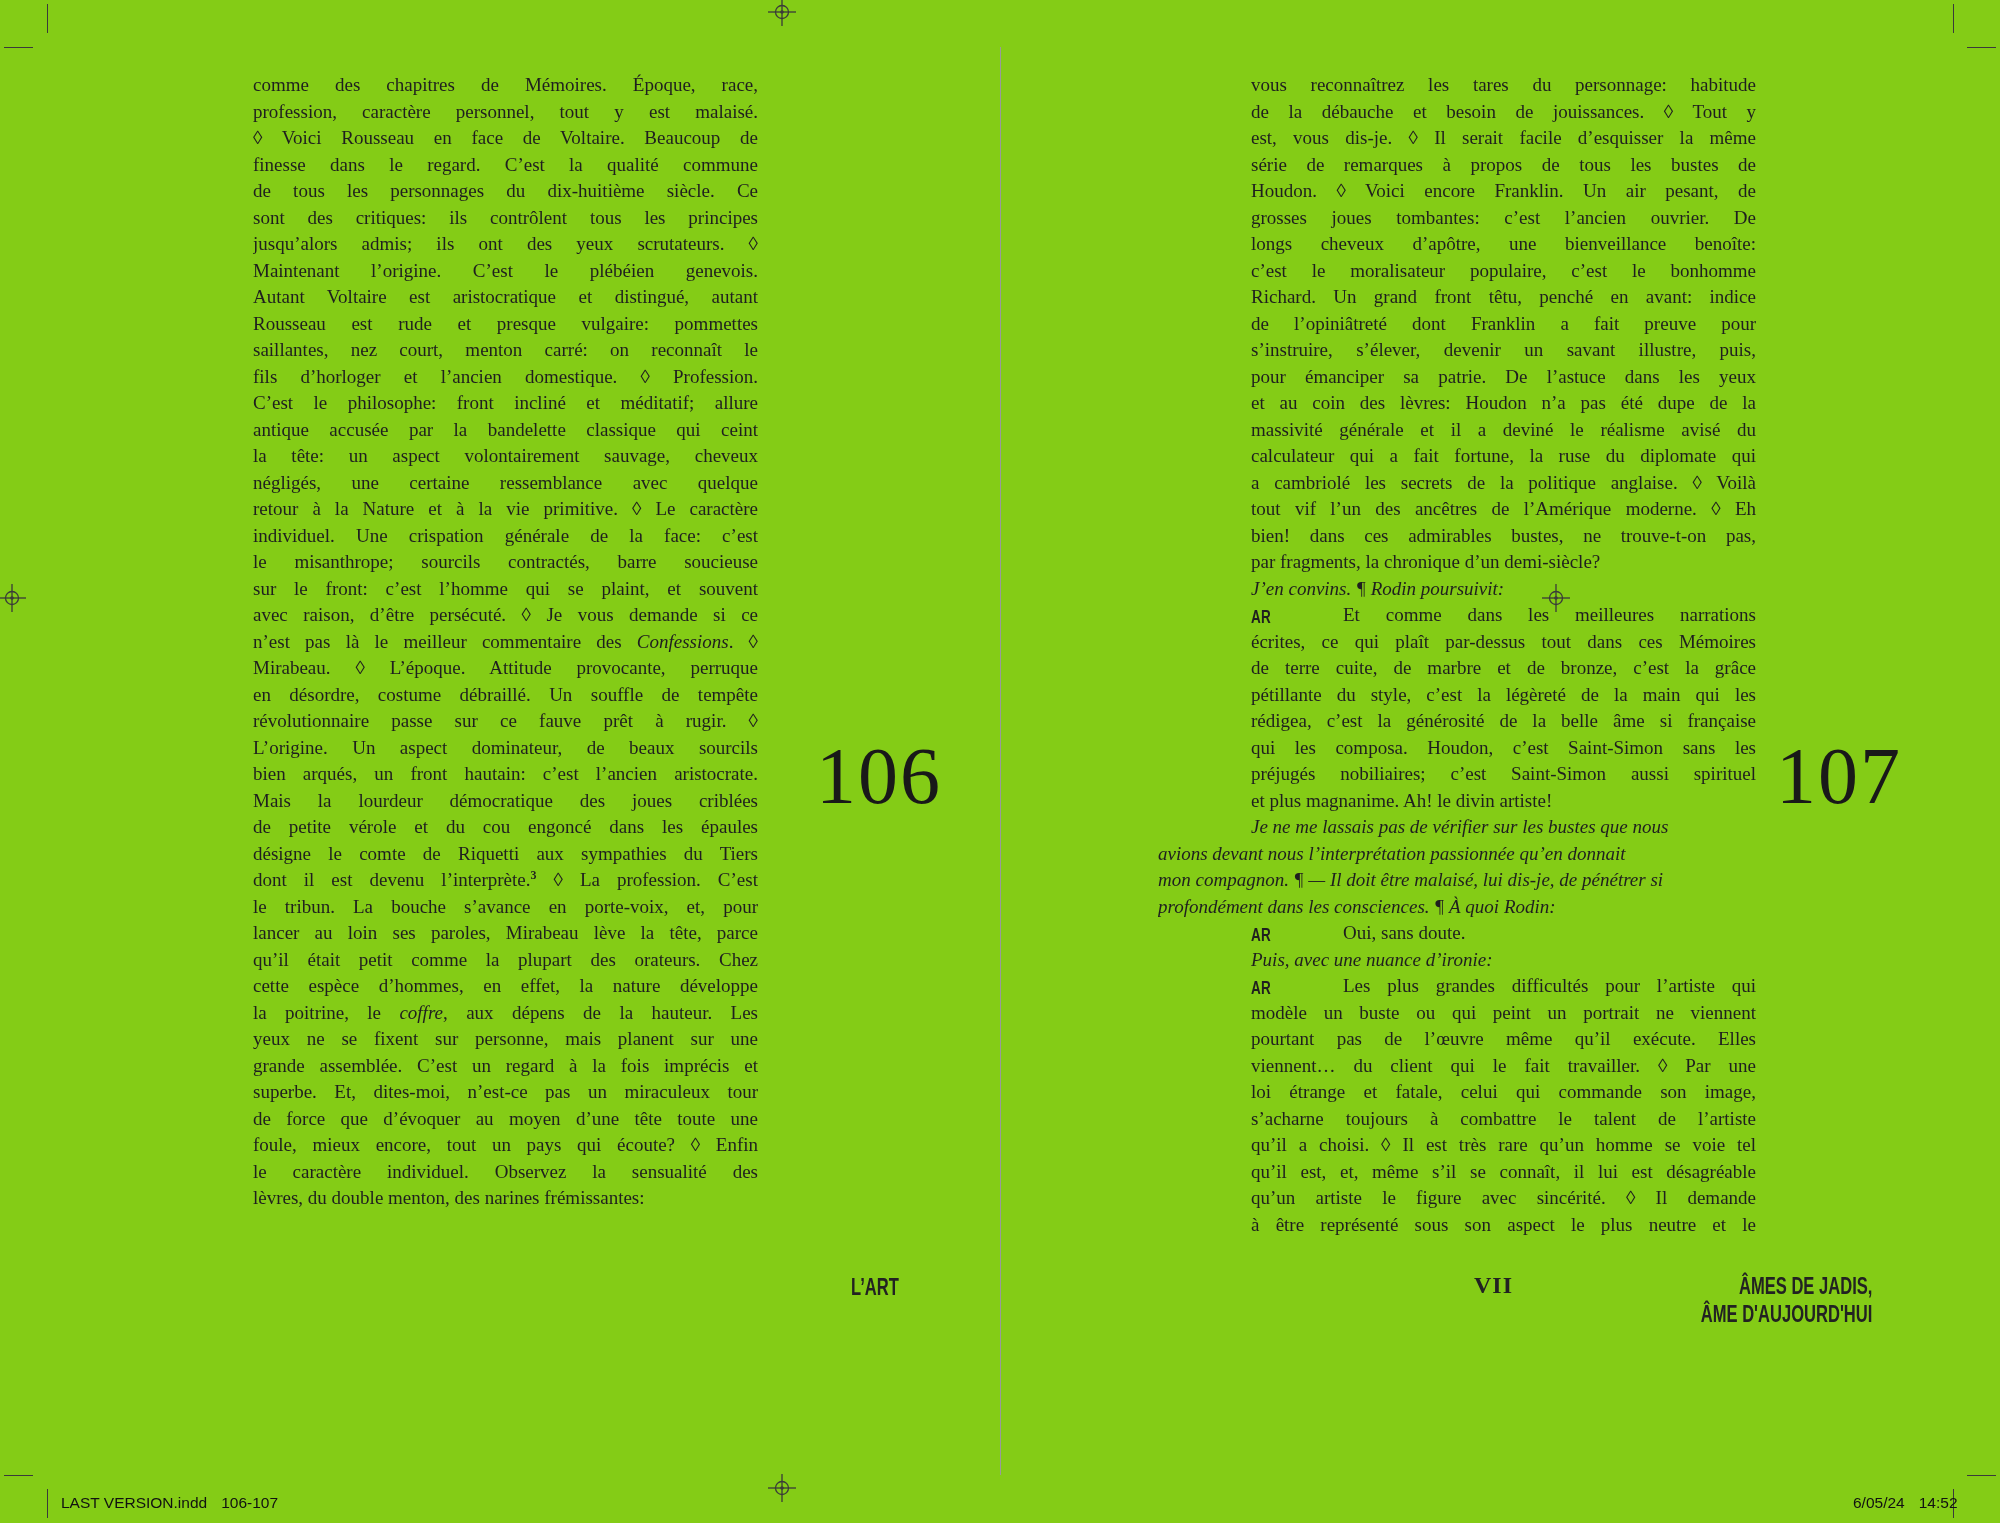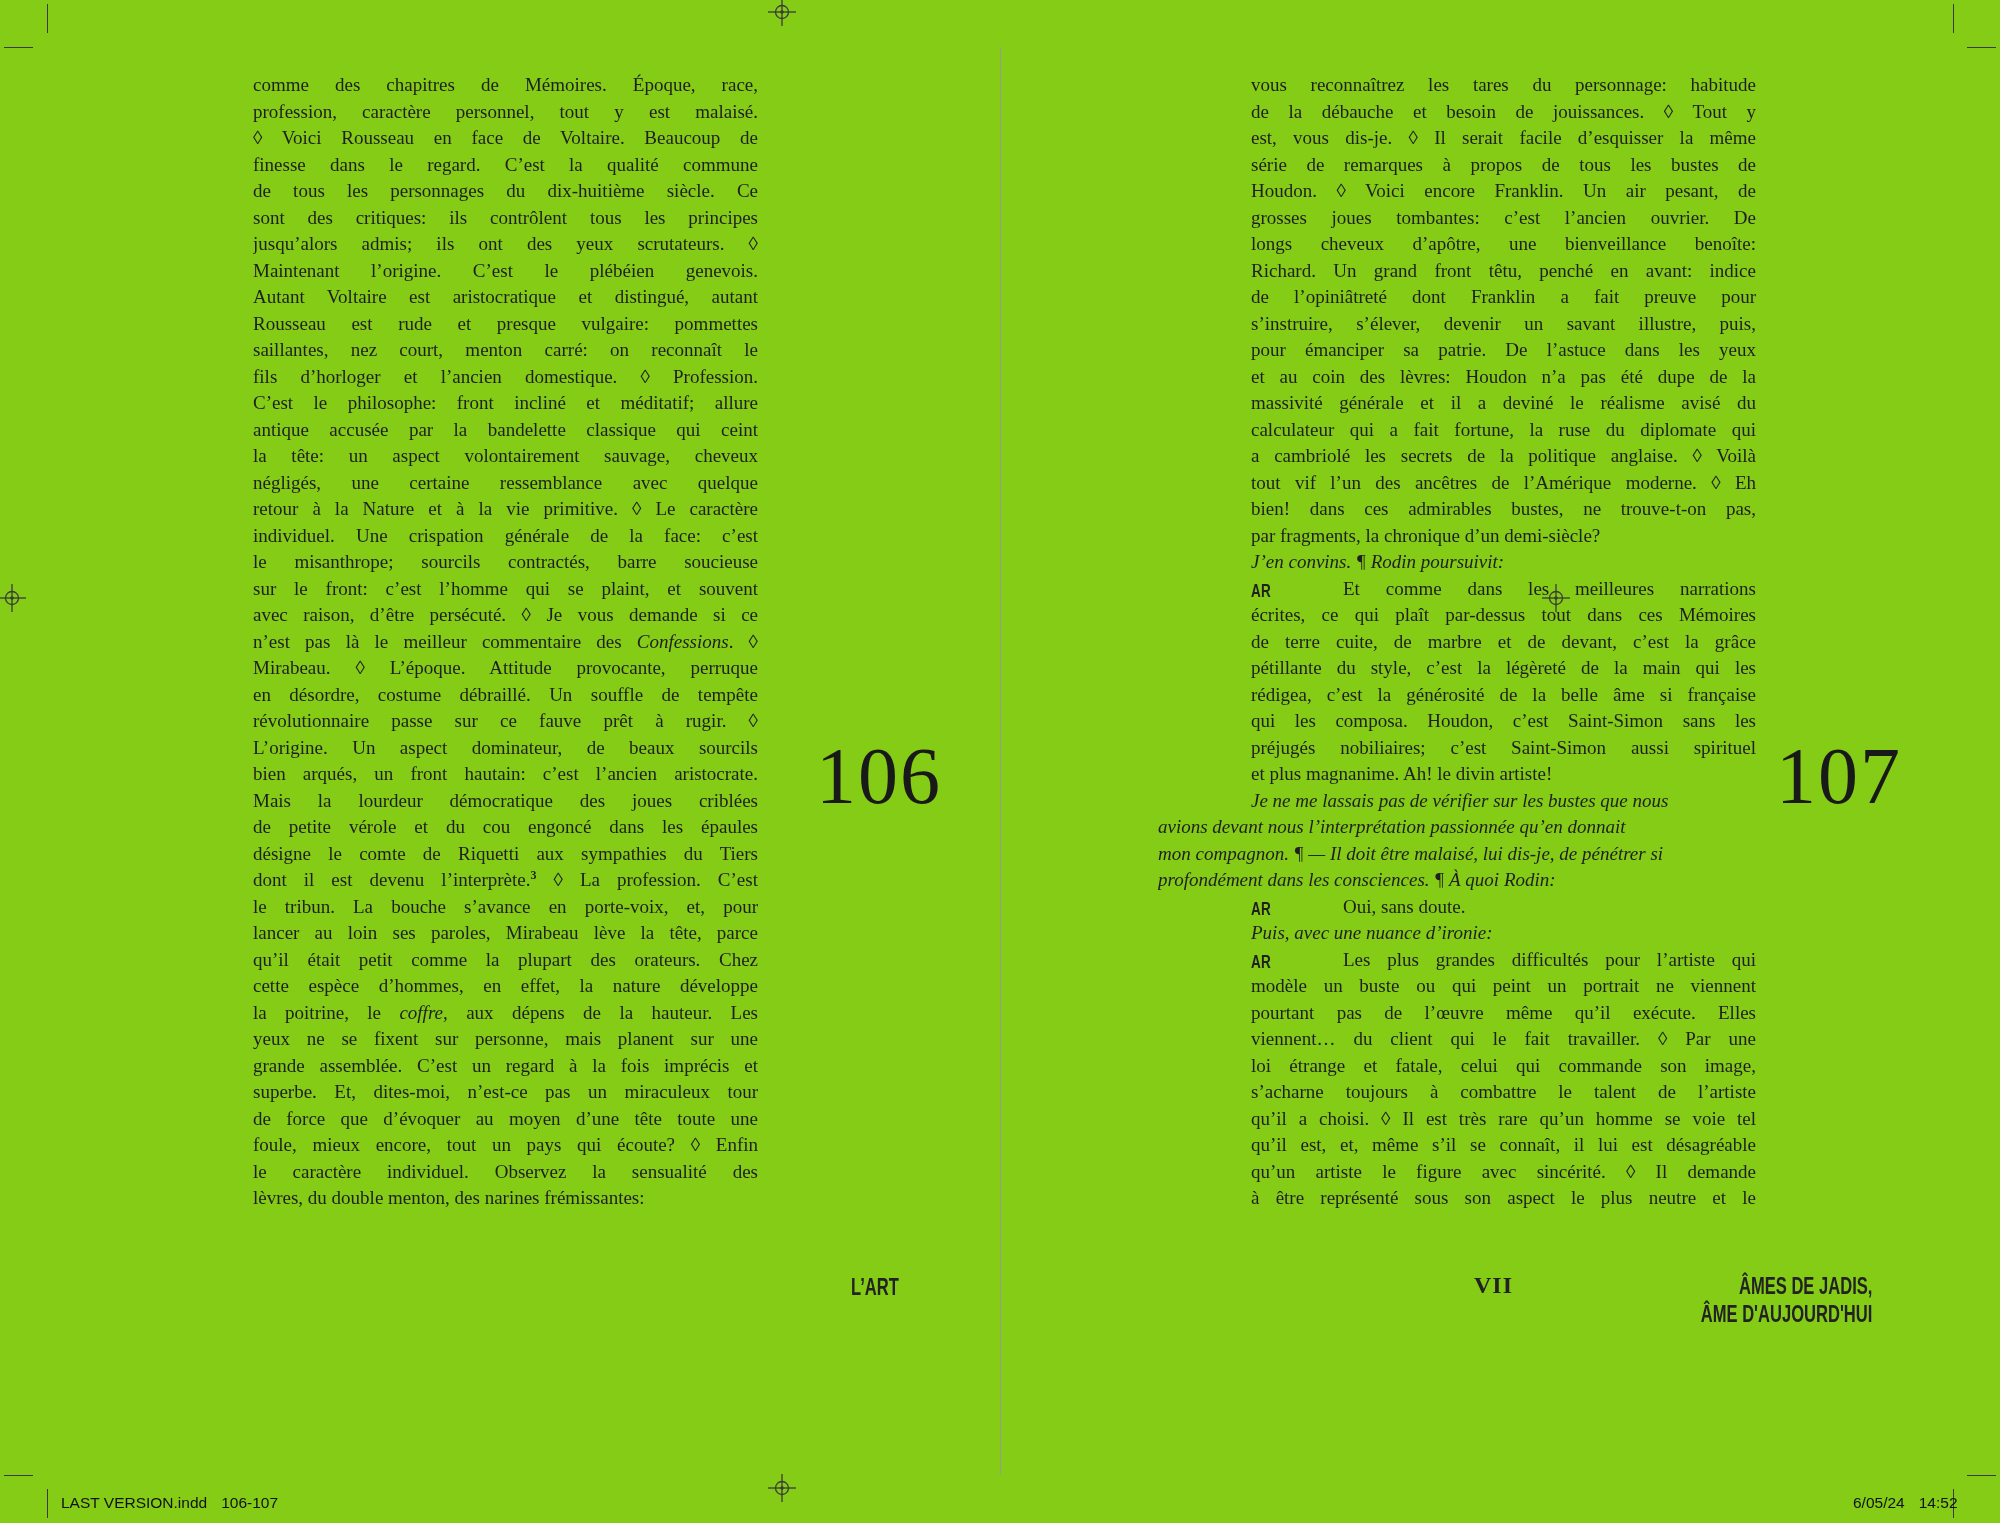--- a/index.html
+++ b/index.html
@@ -137,35 +137,36 @@
 
   <div>
     <div class="text-column col-right">
         <div class="line just">vous reconnaîtrez les tares du personnage: habitude</div>
         <div class="line just">de la débauche et besoin de jouissances. ◊ Tout y</div>
         <div class="line just">est, vous dis-je. ◊ Il serait facile d’esquisser la même</div>
         <div class="line just">série de remarques à propos de tous les bustes de</div>
         <div class="line just">Houdon. ◊ Voici encore Franklin. Un air pesant, de</div>
         <div class="line just">grosses joues tombantes: c’est l’ancien ouvrier. De</div>
         <div class="line just">longs cheveux d’apôtre, une bienveillance benoîte:</div>
+        <div class="line just">c’est le moralisateur populaire, c’est le bonhomme</div>
         <div class="line just">Richard. Un grand front têtu, penché en avant: indice</div>
         <div class="line just">de l’opiniâtreté dont Franklin a fait preuve pour</div>
         <div class="line just">s’instruire, s’élever, devenir un savant illustre, puis,</div>
         <div class="line just">pour émanciper sa patrie. De l’astuce dans les yeux</div>
         <div class="line just">et au coin des lèvres: Houdon n’a pas été dupe de la</div>
         <div class="line just">massivité générale et il a deviné le réalisme avisé du</div>
         <div class="line just">calculateur qui a fait fortune, la ruse du diplomate qui</div>
         <div class="line just">a cambriolé les secrets de la politique anglaise. ◊ Voilà</div>
         <div class="line just">tout vif l’un des ancêtres de l’Amérique moderne. ◊ Eh</div>
         <div class="line just">bien! dans ces admirables bustes, ne trouve-t-on pas,</div>
         <div class="line">par fragments, la chronique d’un demi-siècle?</div>
         <div class="line it">J’en convins. ¶ Rodin poursuivit:</div>
         <div class="line just" style="padding-left: 92px;">Et comme dans les meilleures narrations<span class="lbl ar">AR</span></div>
         <div class="line just">écrites, ce qui plaît par-dessus tout dans ces Mémoires</div>
-        <div class="line just">de terre cuite, de marbre et de devant, c’est la grâce</div>
+        <div class="line just">de terre cuite, de marbre et de bronze, c’est la grâce</div>
         <div class="line just">pétillante du style, c’est la légèreté de la main qui les</div>
         <div class="line just">rédigea, c’est la générosité de la belle âme si française</div>
         <div class="line just">qui les composa. Houdon, c’est Saint-Simon sans les</div>
         <div class="line just">préjugés nobiliaires; c’est Saint-Simon aussi spirituel</div>
         <div class="line">et plus magnanime. Ah! le divin artiste!</div>
         <div class="line it">Je ne me lassais pas de vérifier sur les bustes que nous</div>
         <div class="line it outdent">avions devant nous l’interprétation passionnée qu’en donnait</div>
         <div class="line it outdent">mon compagnon. ¶ — Il doit être malaisé, lui dis-je, de pénétrer si</div>
         <div class="line it outdent">profondément dans les consciences. ¶ À quoi Rodin:</div>
         <div class="line" style="padding-left: 92px;">Oui, sans doute.<span class="lbl ar">AR</span></div>

